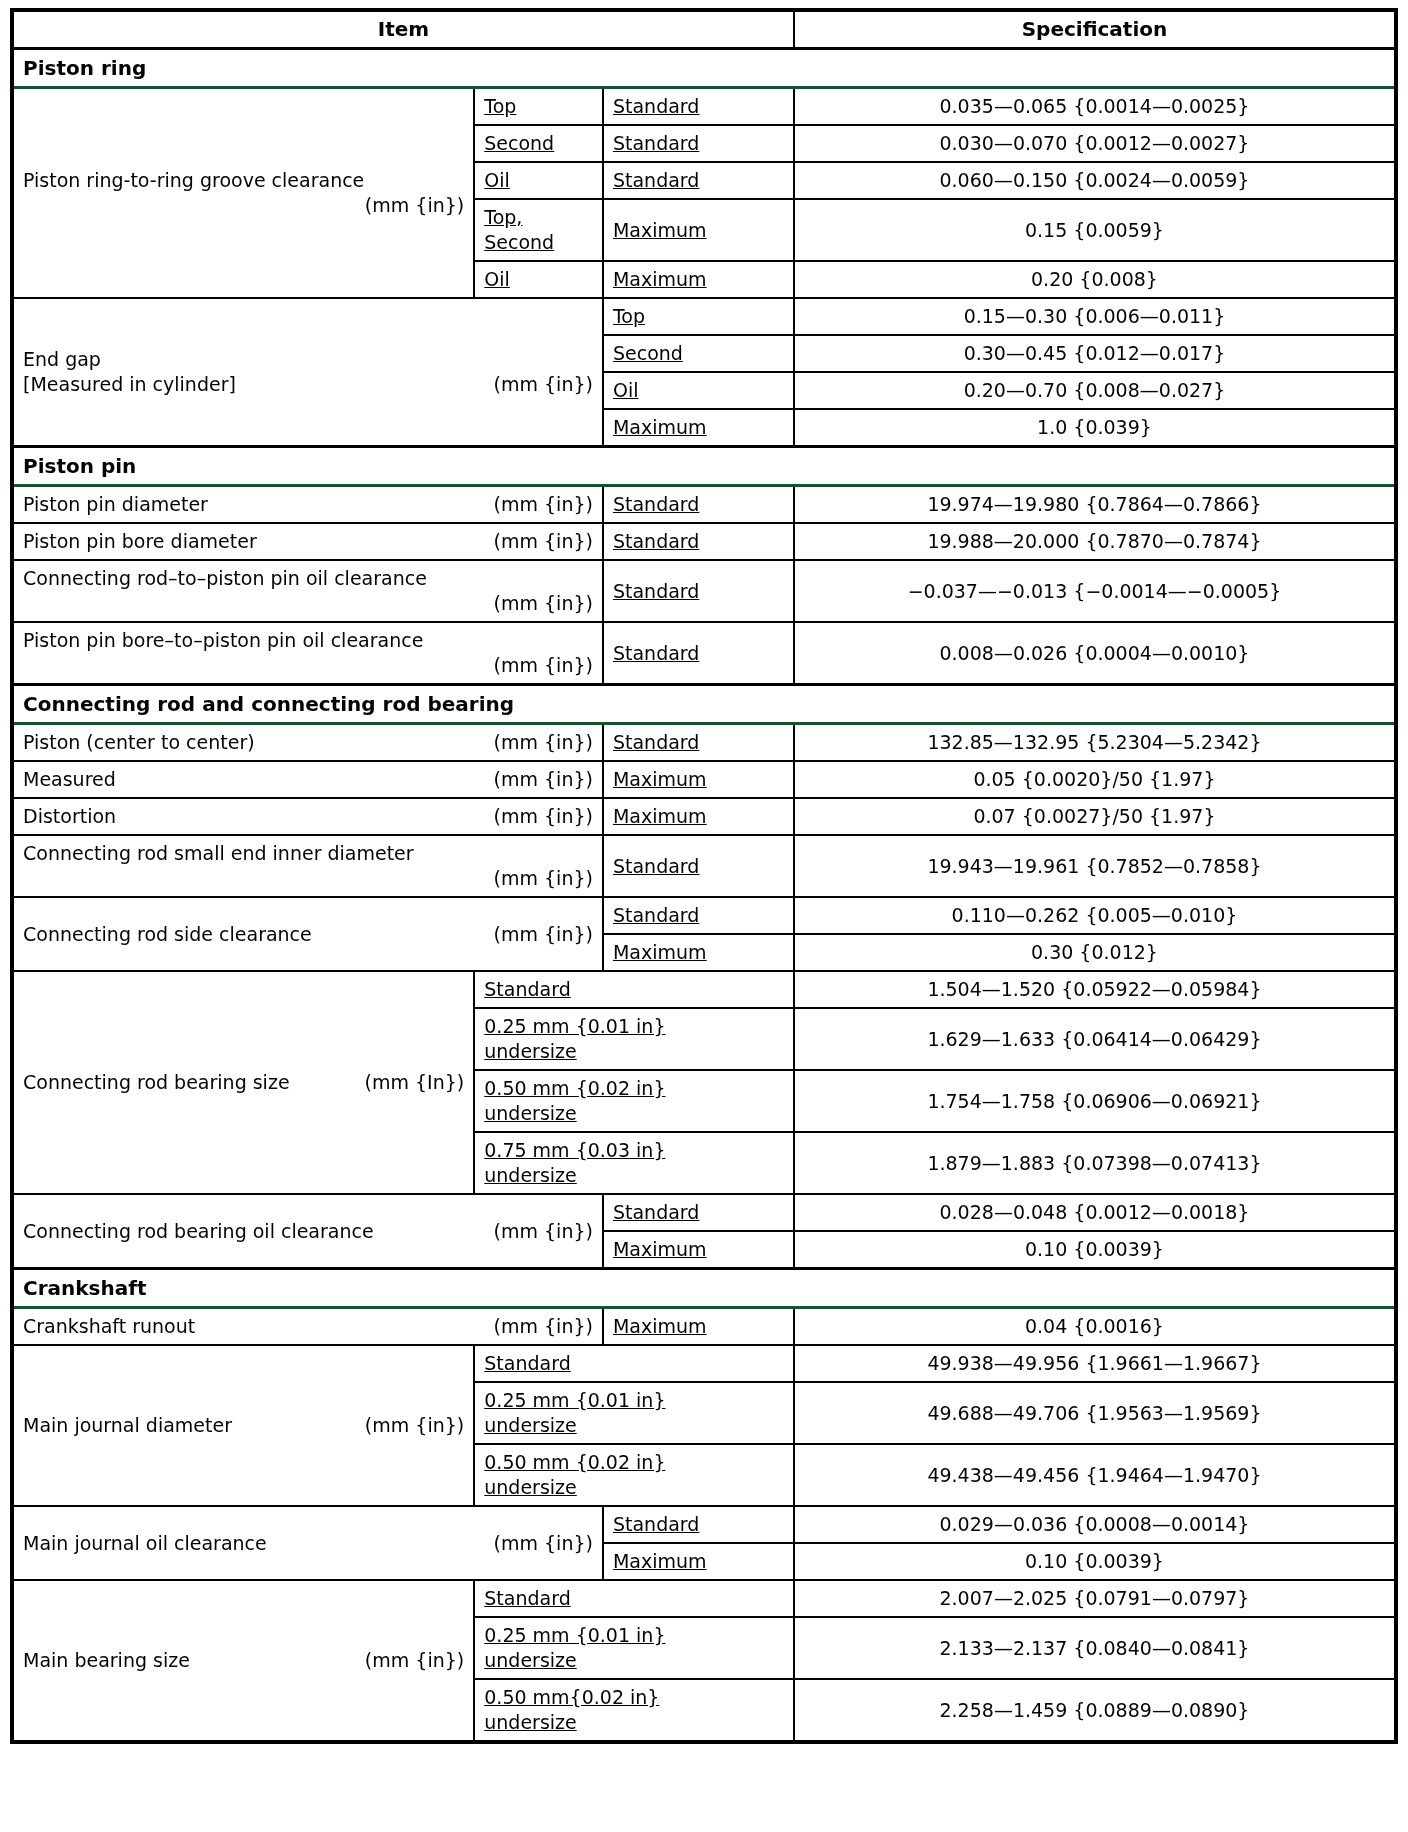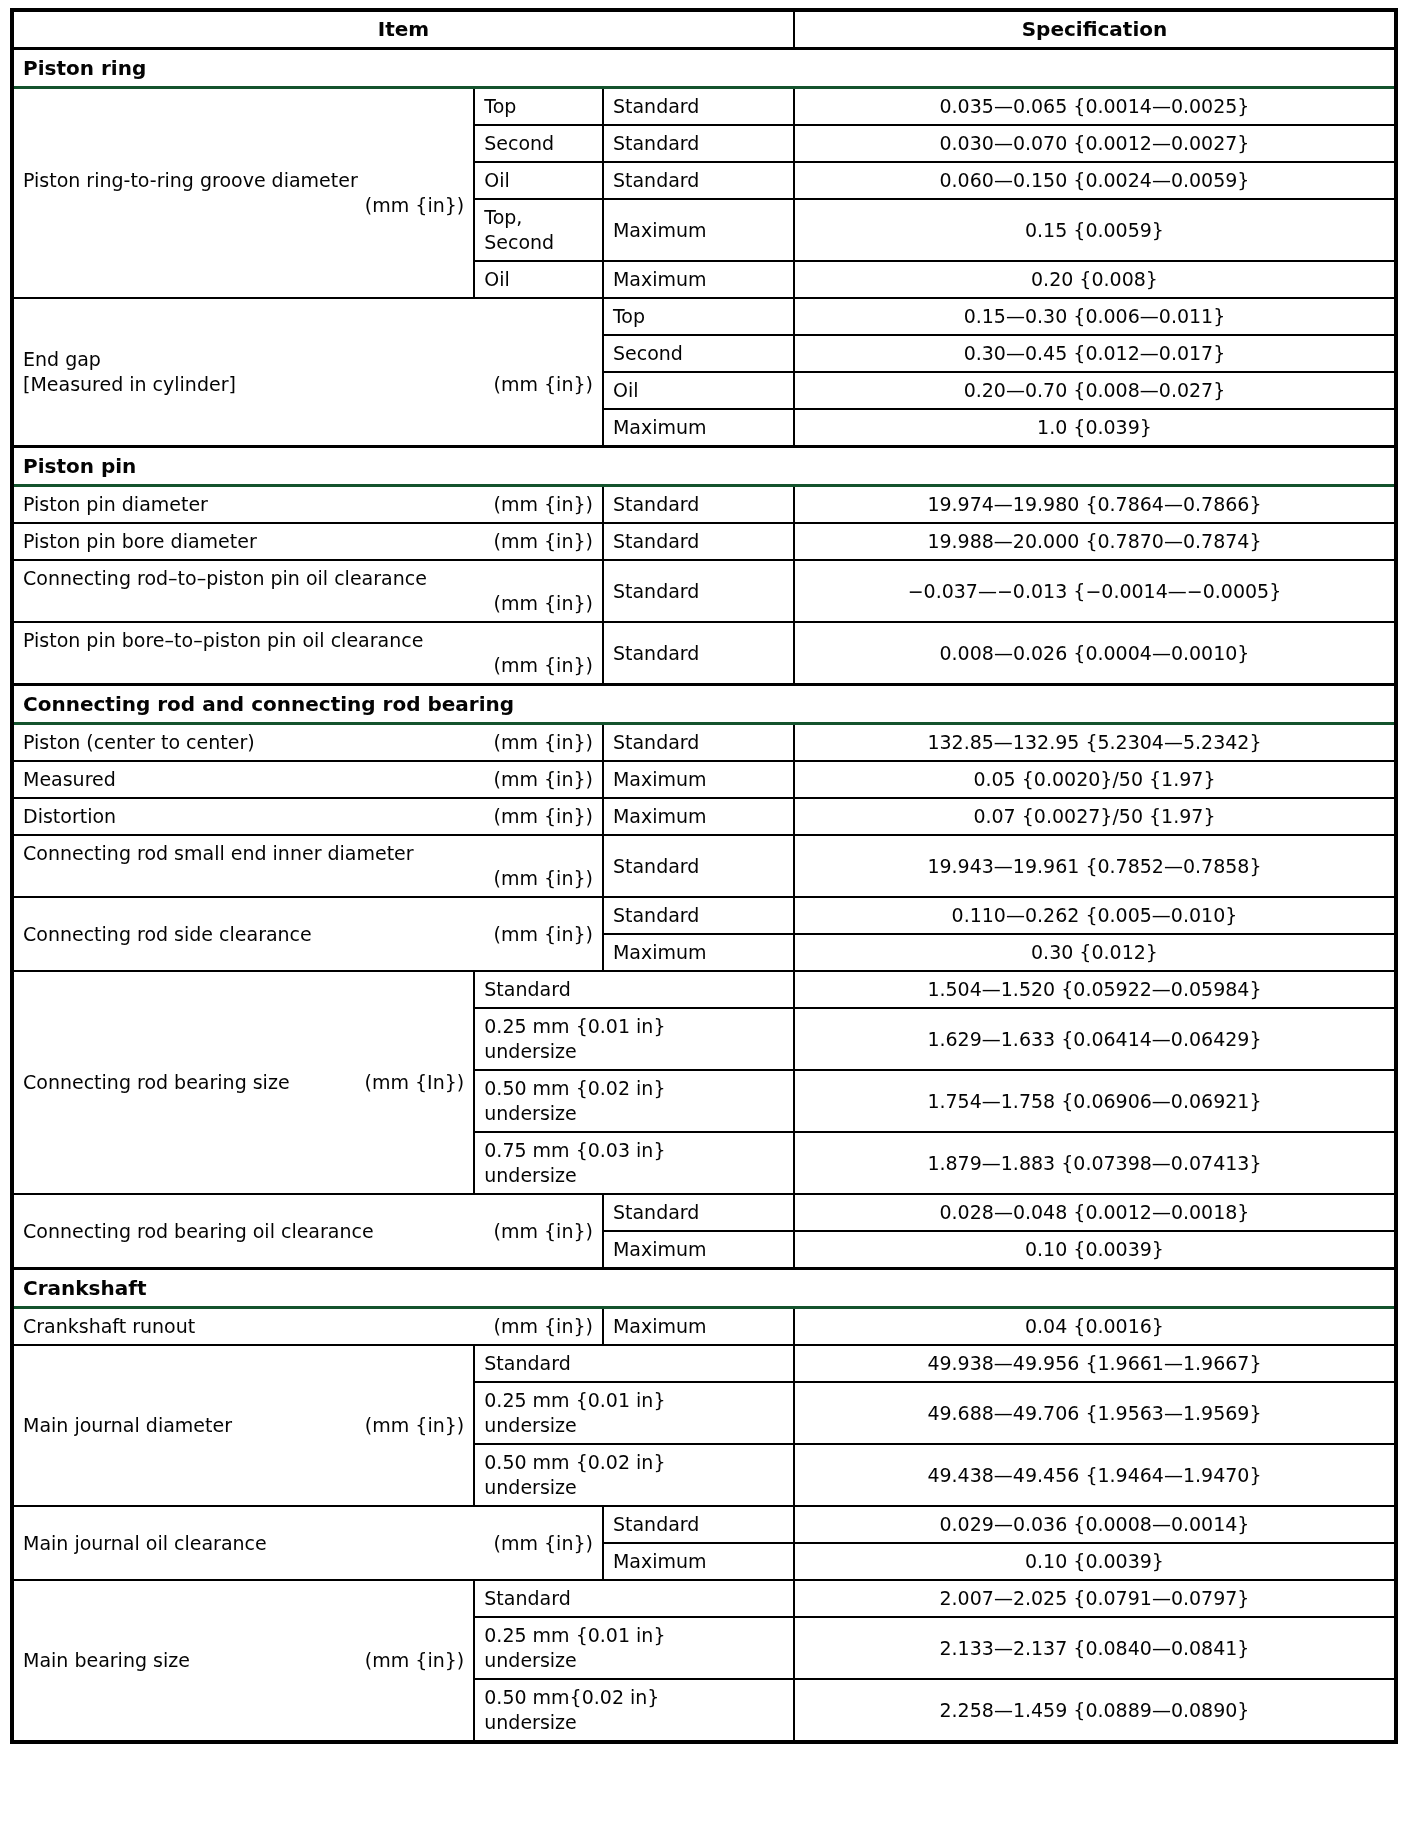--- a/index.html
+++ b/index.html
@@ -29,21 +29,21 @@
   th{
     font-weight:700;text-align:center;font-size:20px;
     border-bottom:3px solid #000;
   }
   td.cell-section{
     font-weight:700;font-size:20px;line-height:26px;
     border-top:3px solid #000;border-bottom:3px solid #14532d;
     text-align:left;
   }
   td.cell-item{text-align:left;}
-  td.cell-sub{text-align:left;white-space:pre-line;}
+  td.cell-sub{text-align:left;white-space:pre-line;text-decoration:underline;}
   td.cell-spec{text-align:center;}
   .iline{display:flex;justify-content:space-between;gap:10px;}
   .iline .lft{text-align:left;}
   .iline .rgt{margin-left:auto;text-align:right;white-space:nowrap;}
 </style>
 </head>
 <body>
 
 <table class="spec">
   <colgroup>
@@ -58,21 +58,21 @@
       <th>Specification</th>
     </tr>
   </thead>
   <tbody>
       <tr>
         <td colspan="4" class="cell-section">Piston ring</td>
       </tr>
       <tr>
         <td rowspan="5" class="cell-item">
           <div class="iline">
-            <span class="lft">Piston ring-to-ring groove diameter</span>
+            <span class="lft">Piston ring-to-ring groove clearance</span>
           </div>
           <div class="iline">
             <span class="rgt">(mm {in})</span>
           </div>
         </td>
         <td class="cell-sub">Top</td>
         <td class="cell-sub">Standard</td>
         <td class="cell-spec">0.035—0.065 {0.0014—0.0025}</td>
       </tr>
       <tr>

